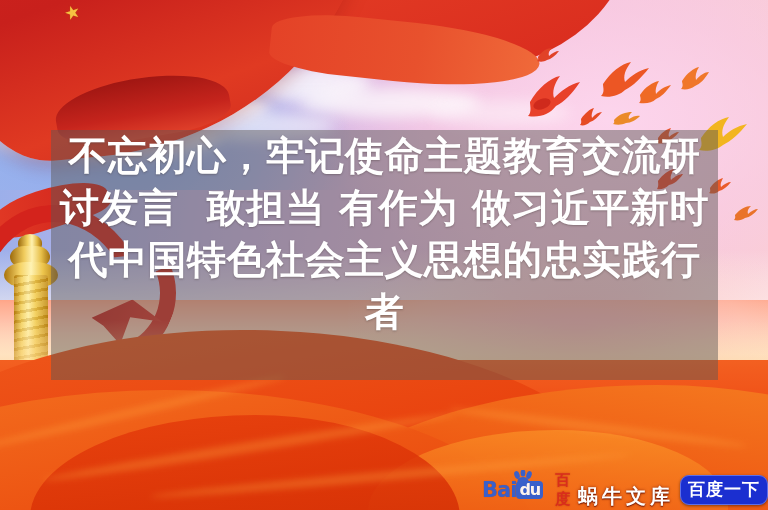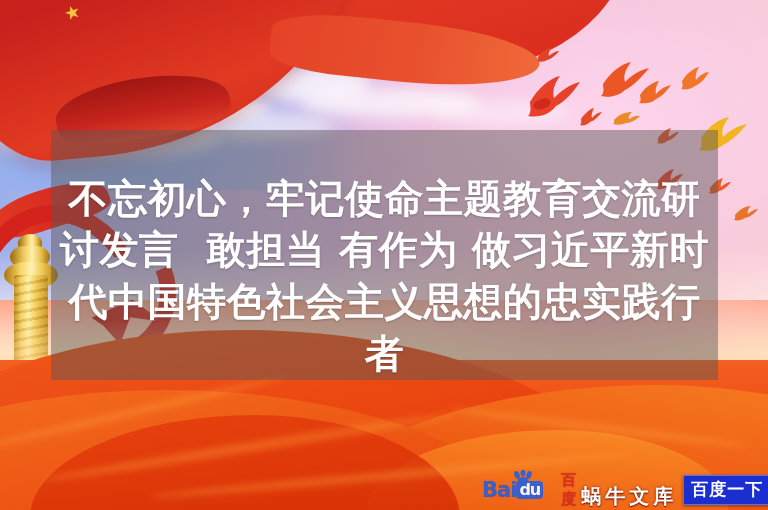--- a/index.html
+++ b/index.html
@@ -199,21 +199,21 @@
   .s4{left:-40px;bottom:92px;width:330px;height:8px; transform:rotate(-13deg);}
   .w-glowtop{
     position:absolute;left:0;bottom:120px;width:768px;height:70px;
     background:linear-gradient(180deg,rgba(255,240,210,0) 0%,rgba(255,215,150,.5) 60%,rgba(255,170,90,.75) 100%);
   }
 
   
   .panel{
     position:absolute;left:51px;top:130px;width:667px;height:250px;
     background:rgba(92,88,84,.47);
-    display:flex;align-items:flex-end;justify-content:center;
+    display:flex;align-items:flex-start;justify-content:center;
   }
   .title{
     width:100%;
     text-align:center;
     color:#fff;
     font-family:"DejaVu Sans","Liberation Sans",sans-serif;
     font-weight:700;
     font-size:39px;
     line-height:1.33;
     letter-spacing:.5px;
@@ -235,32 +235,32 @@
   }
   .baidu-bai{color:#2b5fd9;text-shadow:0 0 1px rgba(0,0,0,.3);}
   .baidu-du{
     color:#fff;background:#2b5fd9;border-radius:4px;
     padding:0 3px;margin-left:0;font-size:16px;line-height:18px;
   }
   .baidu-paw{
     position:absolute;left:31px;top:-7px;width:22px;height:15px;
   }
   .baidu-cn{
-    color:#d8281c;font-size:15px;font-weight:700;margin-left:18px;
+    color:#d8281c;font-size:15px;font-weight:700;margin-left:12px;
     text-shadow:0 0 2px rgba(120,0,0,.4);
   }
   .snail{
     color:#fff;font-size:20px;font-weight:700;letter-spacing:4px;
     text-shadow:0 0 3px rgba(120,20,0,.85),0 1px 1px rgba(90,10,0,.8);
     white-space:nowrap;
     margin-top:13px;
   }
   .search-btn{
     background:#1b2fd0;color:#fff;font-size:17px;font-weight:700;
-    padding:2px 7px 3px;border:1px solid #5f6fe8;border-radius:0;
+    padding:2px 7px 3px;border:1px solid #5f6fe8;border-radius:9px;
     letter-spacing:1px;white-space:nowrap;
     box-shadow:0 1px 3px rgba(0,0,0,.45);
   }
 </style>
 </head>
 <body>
 
 <div id="stage">
 
   <div class="sky"></div>

